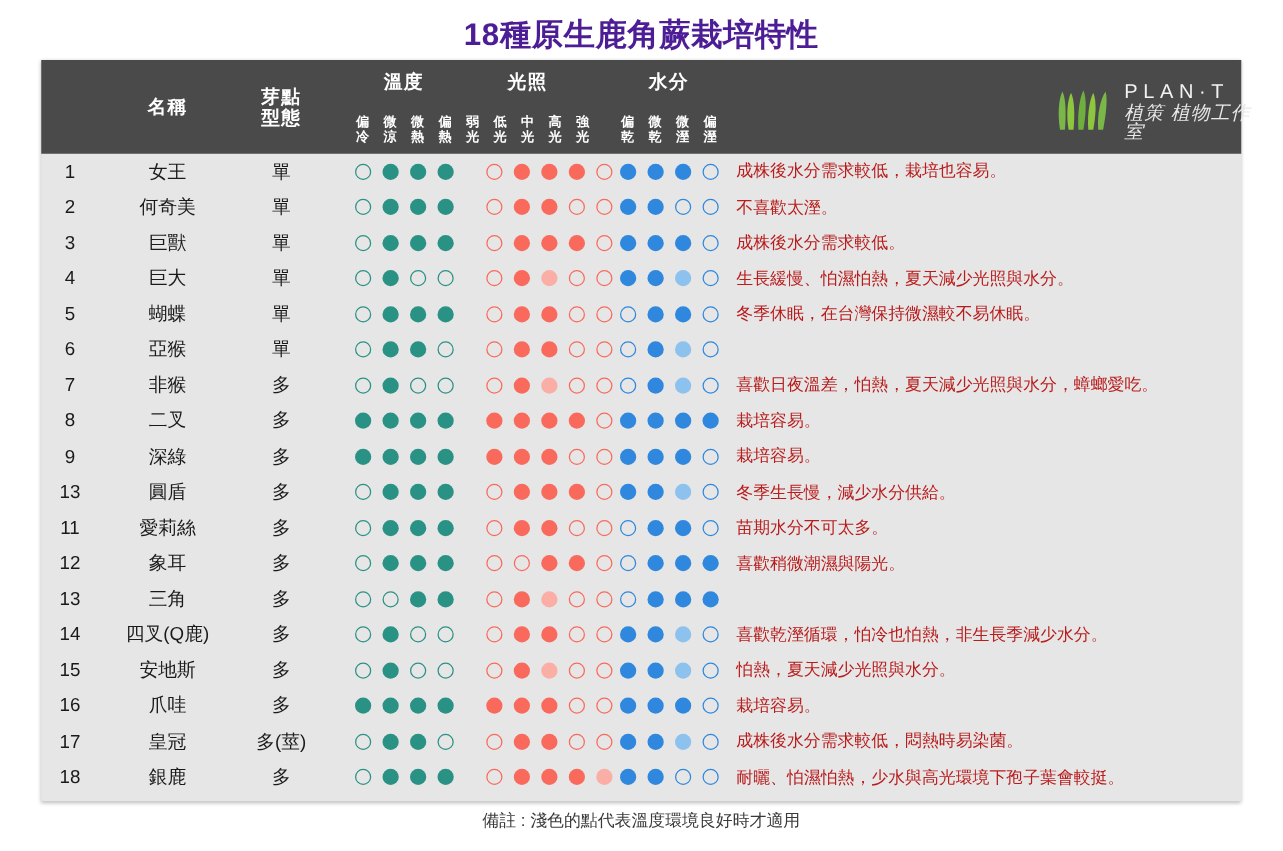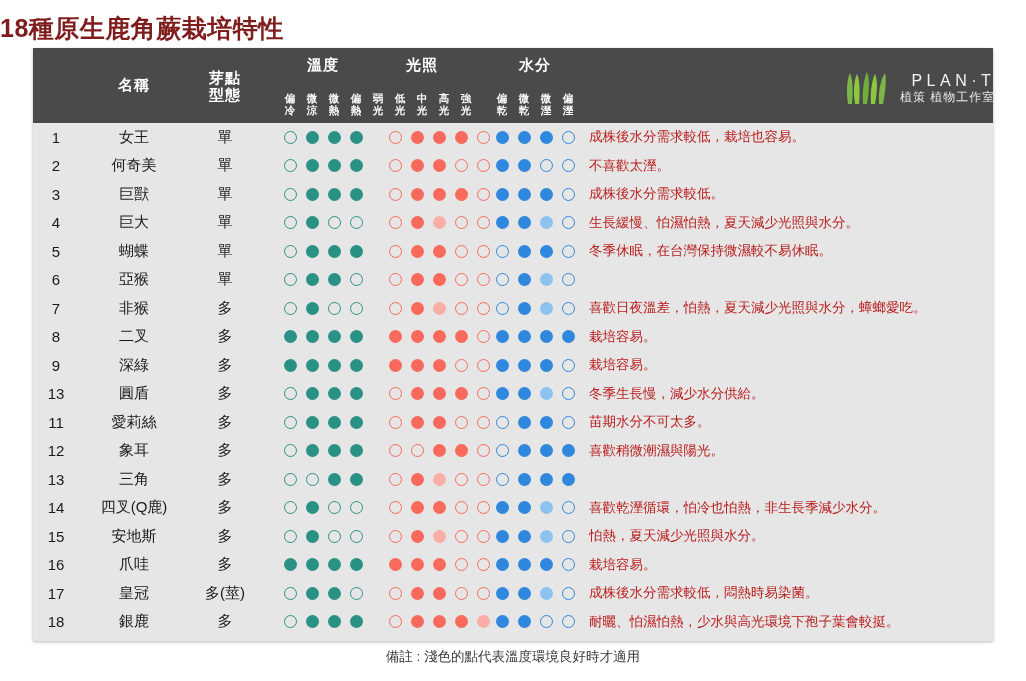--- a/index.html
+++ b/index.html
@@ -5,24 +5,24 @@
   * { box-sizing: border-box; margin: 0; padding: 0; }
   html, body {
     width: 1026px; height: 681px;
     background: #ffffff;
     font-family: "Liberation Sans", "DejaVu Sans", sans-serif;
     overflow: hidden;
   }
   .page { position: relative; width: 1026px; height: 681px; }
 
   .title {
-    text-align: left;
+    text-align: center;
     font-size: 25px;
     font-weight: bold;
-    color: #7f1d1d;
+    color: #4c1d95;
     letter-spacing: 0.5px;
     padding-top: 10px;
     height: 46px;
     line-height: 36px;
   }
 
   .table-wrap {
     position: absolute;
     left: 33px; top: 48px;
     width: 960px; height: 593px;
@@ -59,22 +59,22 @@
     width: 22px; text-align: center;
     font-size: 10.5px; line-height: 12px; font-weight: bold;
     letter-spacing: 0px;
   }
   .sub span { display: block; }
 
   
   .logo { position: absolute; top: 18px; left: 812px; width: 170px; height: 44px; display: flex; align-items: center; }
   .logo-mark { width: 46px; height: 34px; margin-right: 9px; }
   .logo-txt { display: flex; flex-direction: column; justify-content: center; }
-  .logo-main { font-size: 16px; letter-spacing: 4.5px; color: #f2f2f2; line-height: 19px; text-align: right; }
-  .logo-sub { font-size: 12px; letter-spacing: 1px; color: #e8e8e8; line-height: 15px; }
+  .logo-main { font-size: 16px; letter-spacing: 4.5px; color: #f2f2f2; line-height: 19px; }
+  .logo-sub { font-size: 15px; letter-spacing: 1px; color: #e8e8e8; line-height: 15px; font-style: italic; }
 
   
   .tbody { position: relative; }
   .row {
     position: relative;
     height: 28.5px;
     display: flex; align-items: center;
   }
   .c-num {
     position: absolute; left: 0; width: 46px;

